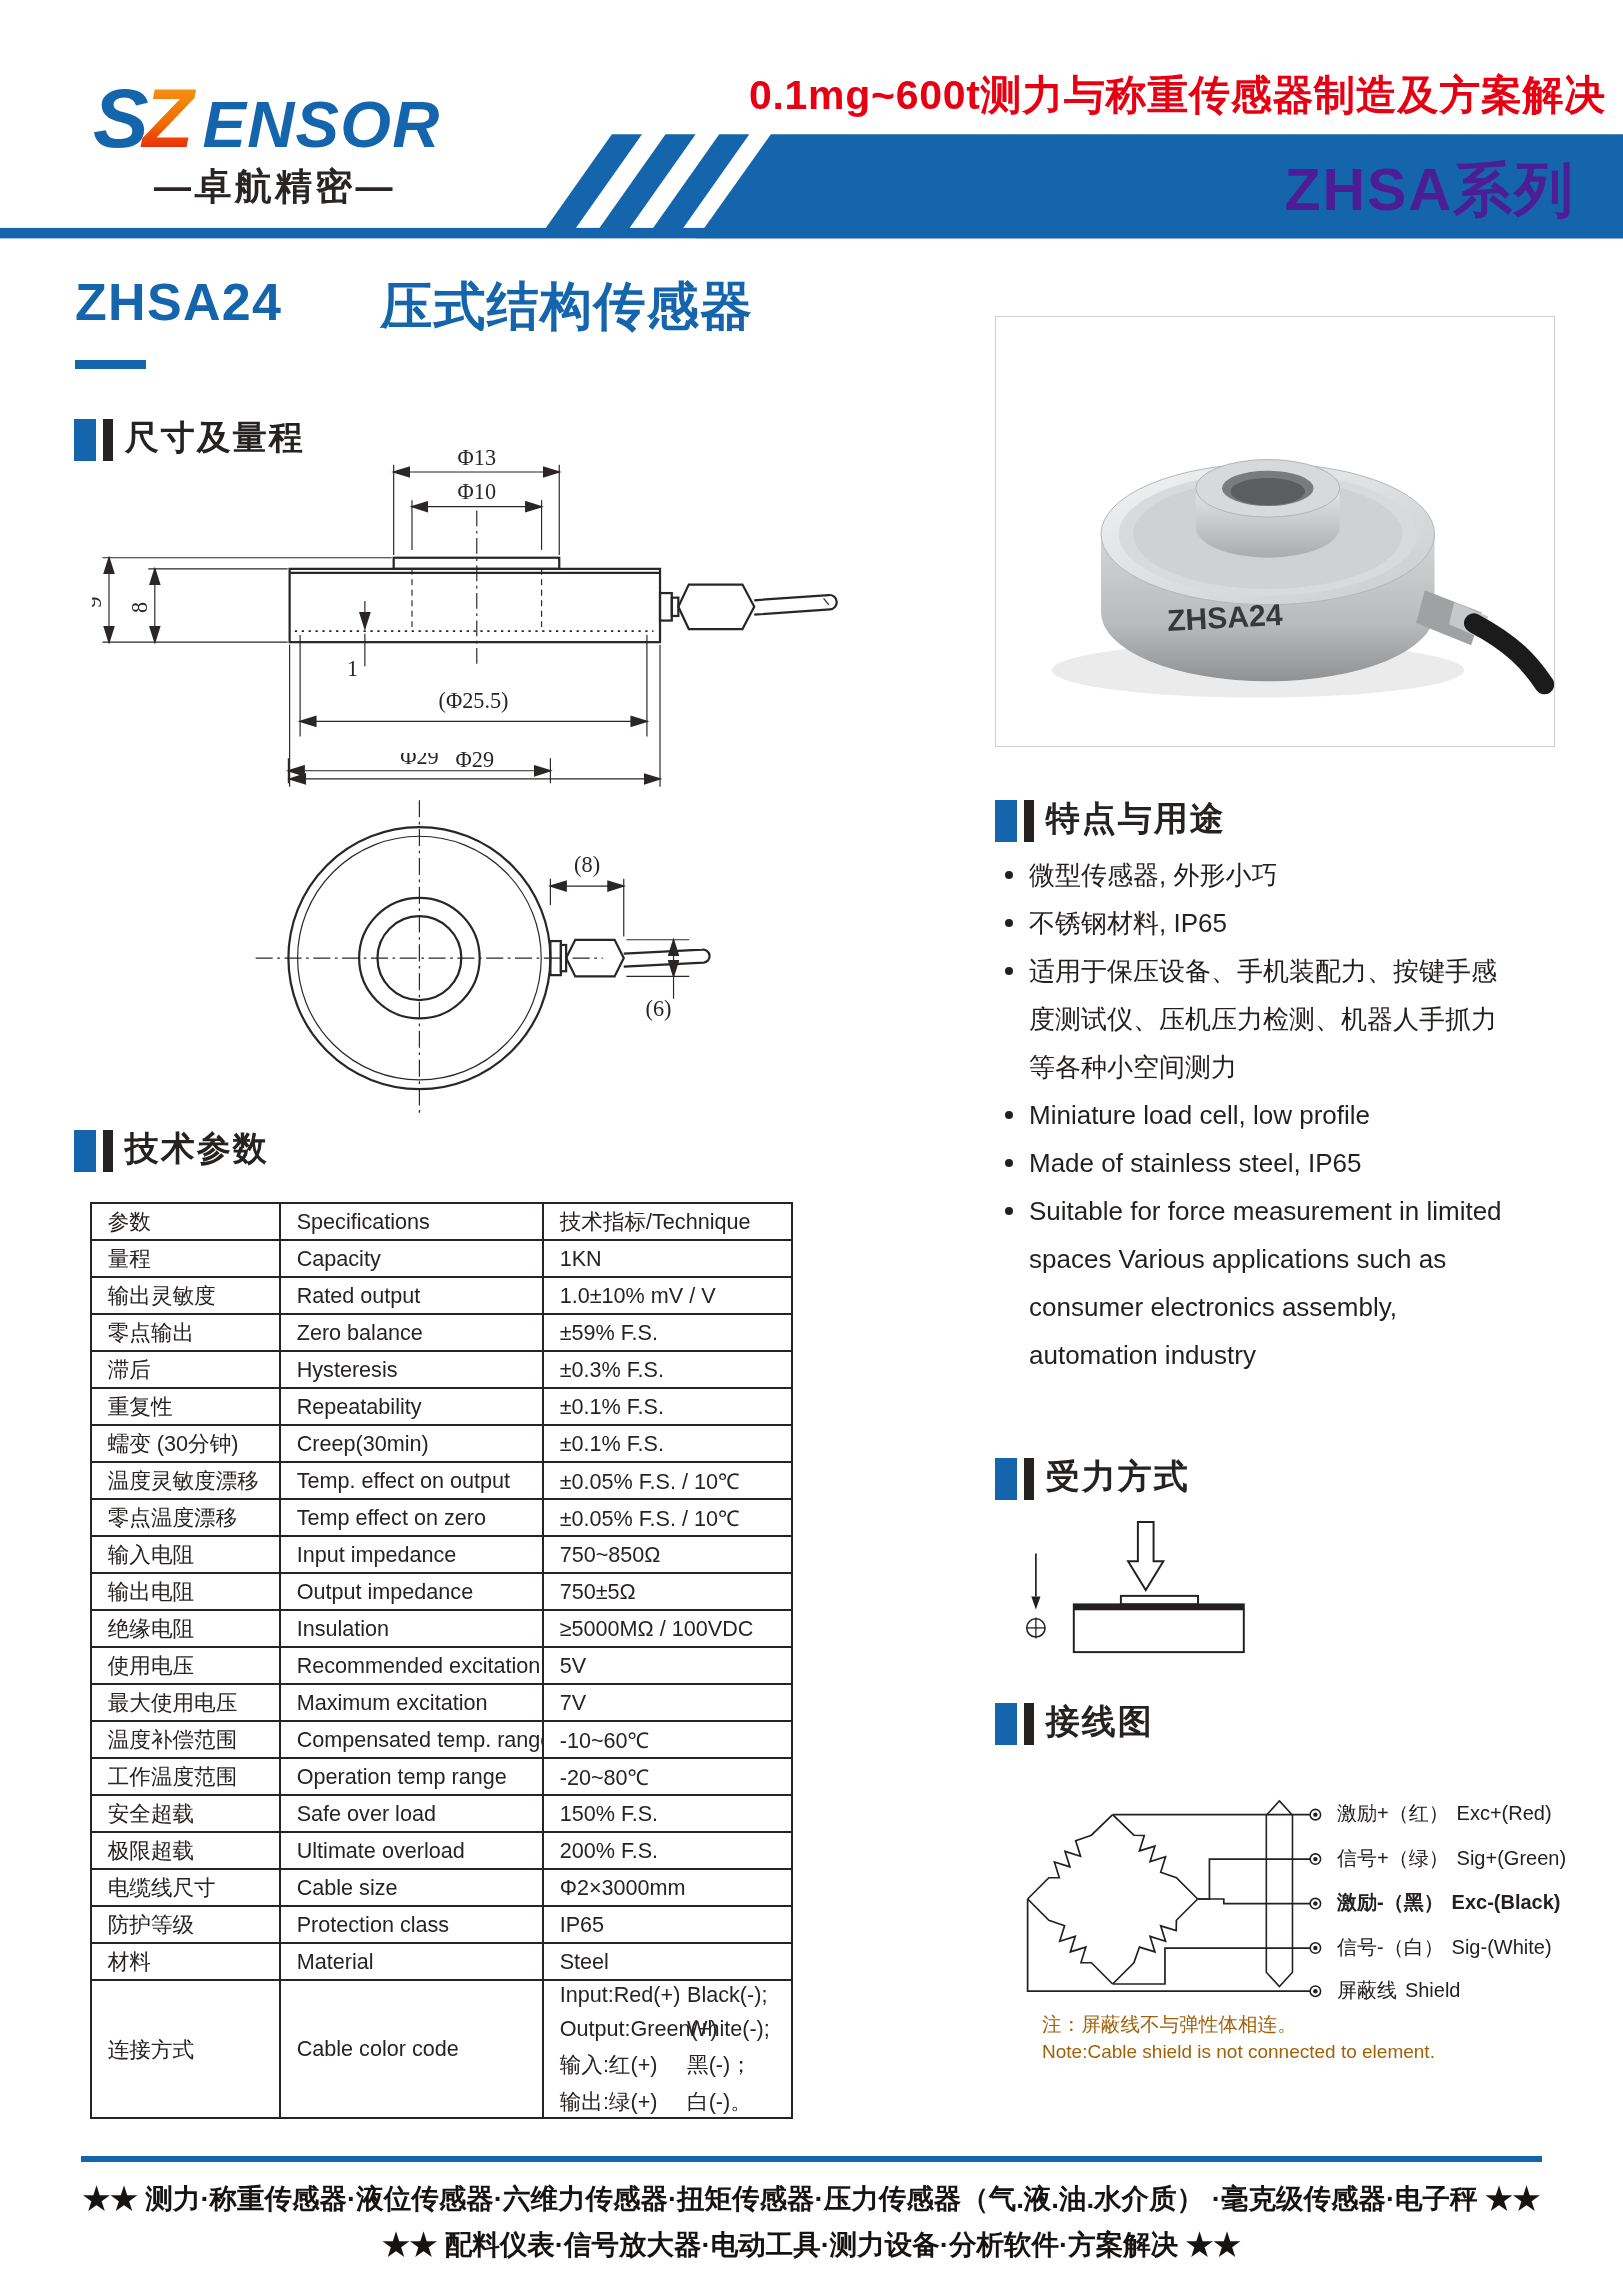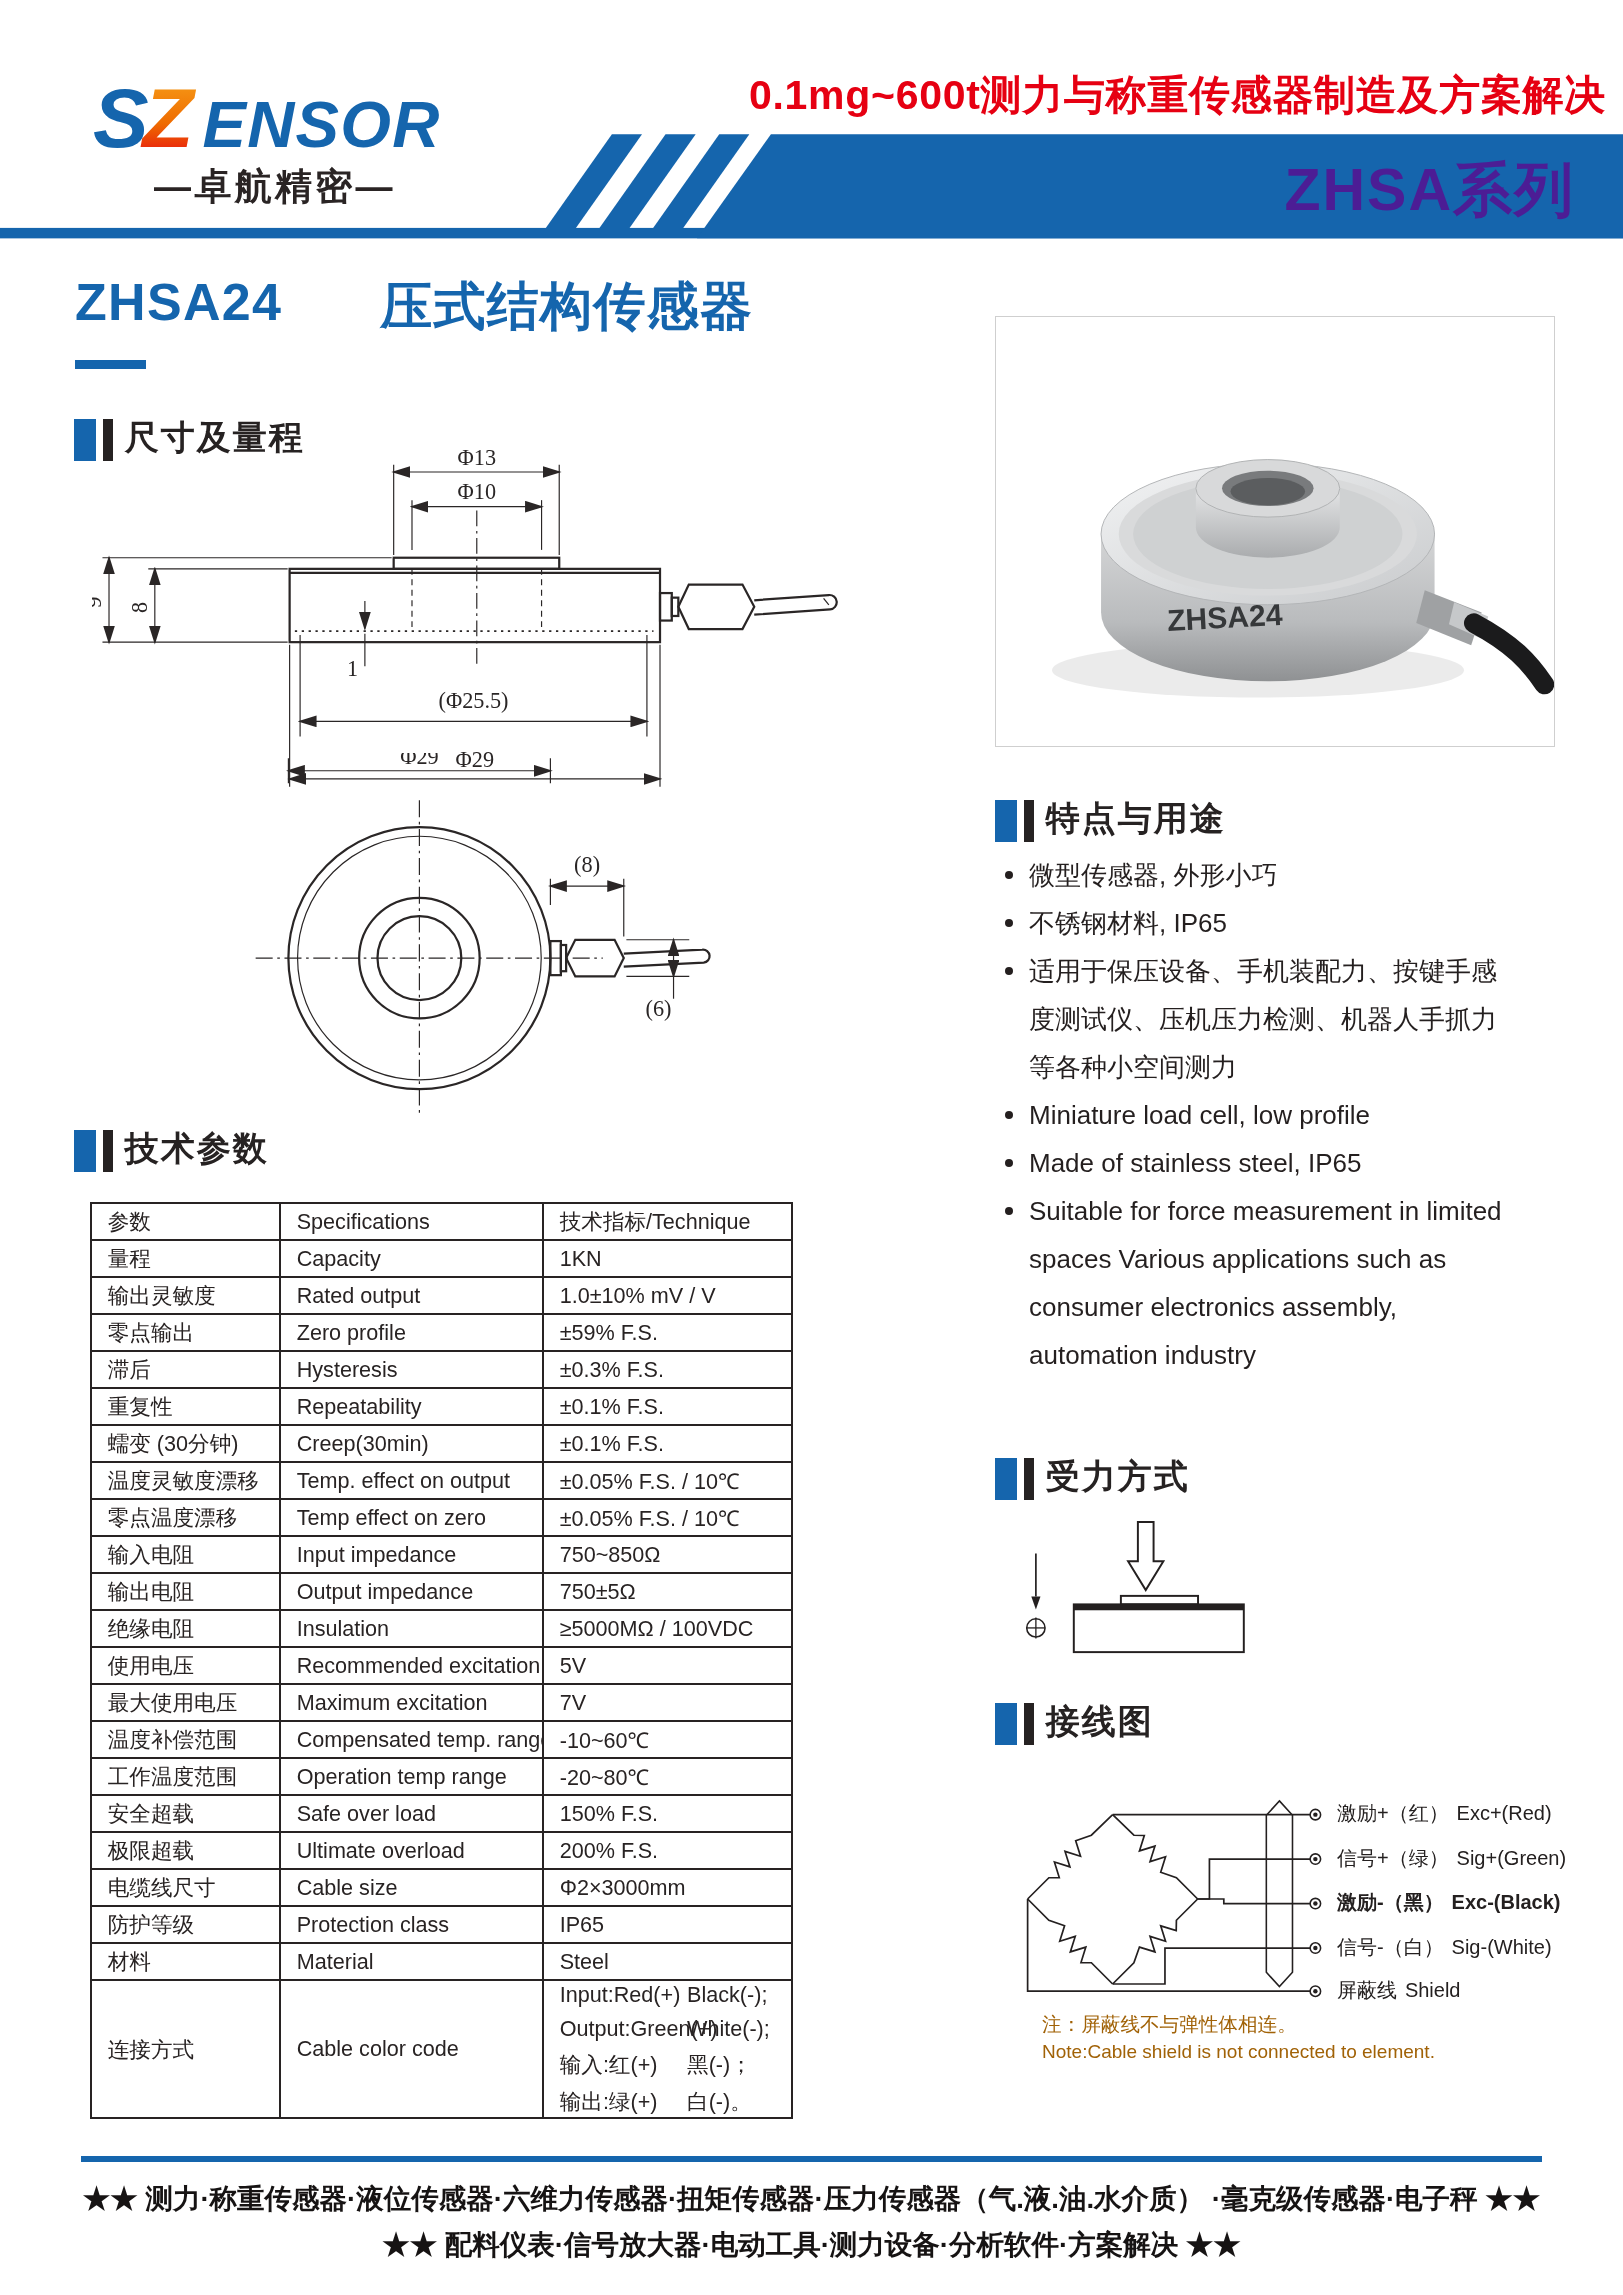--- a/index.html
+++ b/index.html
@@ -246,21 +246,21 @@
           <td>Capacity</td>
           <td>1KN</td>
         </tr>
         <tr>
           <td>输出灵敏度</td>
           <td>Rated output</td>
           <td>1.0±10%  mV / V</td>
         </tr>
         <tr>
           <td>零点输出</td>
-          <td>Zero profile</td>
+          <td>Zero balance</td>
           <td>±59% F.S.</td>
         </tr>
         <tr>
           <td>滞后</td>
           <td>Hysteresis</td>
           <td>±0.3% F.S.</td>
         </tr>
         <tr>
           <td>重复性</td>
           <td>Repeatability</td>

